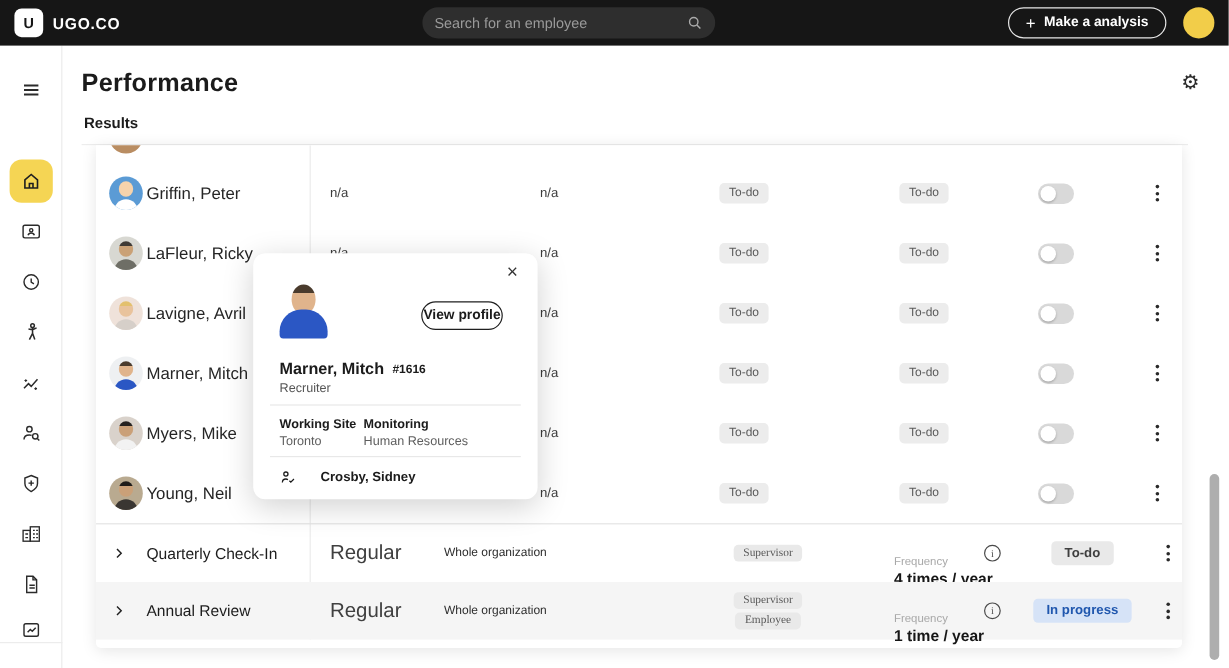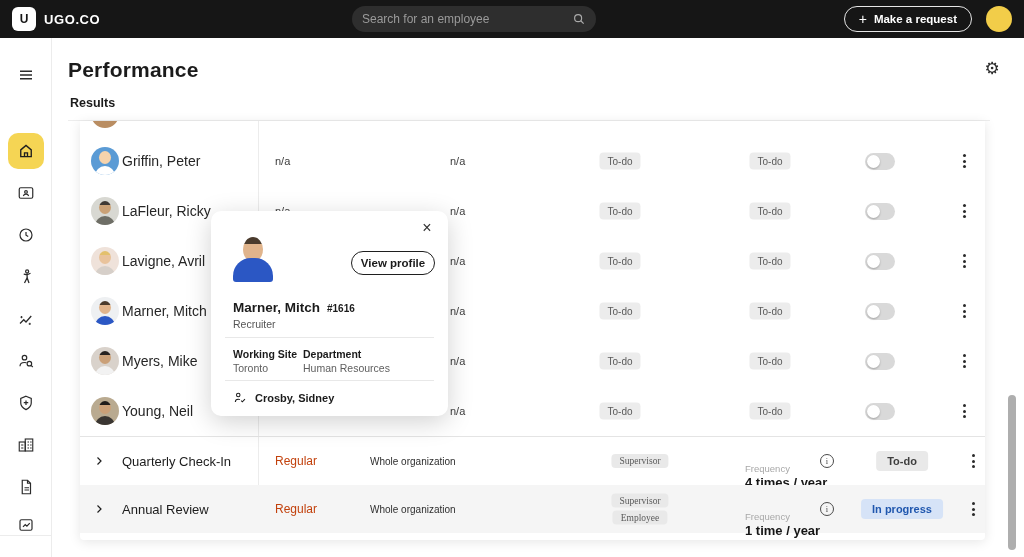--- a/index.html
+++ b/index.html
@@ -69,21 +69,21 @@
                    box-shadow:0 1px 2px rgba(0,0,0,.25); }
   .kebab { position:absolute; left:879px; top:50%; transform:translateY(-50%); display:flex; flex-direction:column; gap:2.5px; padding:4px; cursor:pointer; }
   .kebab i { width:3px; height:3px; border-radius:50%; background:#2a2a2a; display:block; }
 
   .hsep { position:absolute; left:0; width:905px; height:1px; background:#e4e4e4; }
 
   .prow { position:absolute; left:0; width:905px; height:48px; cursor:pointer; }
   .prow.alt { background:#f5f5f5; }
   .chev { position:absolute; left:13px; top:50%; transform:translateY(-50%); width:12px; height:12px; }
   .pname { position:absolute; left:42px; top:50%; transform:translateY(-50%); font-size:13px; color:#1c1c1c; }
-  .ptype { position:absolute; left:195px; top:50%; transform:translateY(-50%); font-size:12px; color:#c2410c; }
+  .ptype { position:absolute; left:195px; top:50%; transform:translateY(-50%); font-size:17px; color:#404040; }
   .pscope { position:absolute; left:290px; top:50%; transform:translateY(-50%); font-size:10px; color:#2e2e2e; }
   .roles { position:absolute; left:560px; top:50%; transform:translate(-50%,-50%); display:flex; flex-direction:column; gap:3px; align-items:center; }
   .role-badge { font-size:9.5px; color:#5a5a5a; background:#e9e9e9; padding:2px 8px; border-radius:4px; white-space:nowrap;font-family:Liberation Serif, serif; }
   .freq { position:absolute; left:665px; top:50%; transform:translateY(-50%);margin-top:15px; }
   .freq-label { font-size:9.5px; color:#a8a8a8; display:block; }
   .freq-value { font-size:13px; font-weight:600; color:#161616; display:block; margin-top:1px; }
   .info-icon { position:absolute; left:740px; top:50%; transform:translateY(-50%); width:14px; height:14px; border:1px solid #4a4a4a;
                border-radius:50%; display:flex; align-items:center; justify-content:center; cursor:pointer; }
   .info-icon::before { content:"i"; font-size:8.5px; color:#4a4a4a; font-family:"Liberation Serif", serif; }
   .pstatus { position:absolute; left:822px; top:50%; transform:translate(-50%,-50%); font-size:11px; font-weight:700; color:#3f3f3f;
@@ -93,31 +93,31 @@
 
   
   .popup { position:absolute; left:211px; top:211px; width:237px; height:205px; background:#fff; border-radius:10px;
            box-shadow:0 6px 26px rgba(0,0,0,.18); z-index:15; }
   .popup-close { position:absolute; right:12px; top:8px; width:18px; height:18px; display:flex; align-items:center; justify-content:center; cursor:pointer; }
   .popup-close::before { content:"×"; font-size:16px; color:#333; line-height:1; }
   .photo { position:absolute; left:22px; top:26px; width:40px; height:56px; }
   .photo .head { width:20px; height:25px; border-radius:50%; margin:0 auto;
                  background:linear-gradient(to bottom, #4a3b2d 0 30%, #e0b48c 30% 100%); }
   .photo .jersey { width:40px; height:24px; border-radius:18px 18px 3px 3px; background:#2b57c4; margin-top:-4px; }
-  .view-profile { position:absolute; left:140px; top:40px; width:84px; height:24px; border:1.5px solid #1f1f1f; border-radius:13px;
+  .view-profile { position:absolute; left:140px; top:40px; width:68px; height:24px; border:1.5px solid #1f1f1f; border-radius:13px;
                   background:#fff; font-size:11.5px; font-weight:700; color:#1b1b1b; font-family:inherit; cursor:pointer; }
   .popup-name { position:absolute; left:22px; top:89px; font-size:13.5px; font-weight:800; color:#1b1b1b; }
   .popup-number { position:absolute; left:116px; top:92px; font-size:10px; font-weight:700; color:#1b1b1b; }
   .popup-role { position:absolute; left:22px; top:107px; font-size:10.5px; color:#555; }
   .popup-div { position:absolute; left:14px; right:14px; height:1px; background:#e8e8e8; }
   .pd1 { top:126px; } .pd2 { top:169px; }
   .popup-label { position:absolute; top:137px; font-size:10.5px; font-weight:700; color:#1b1b1b; }
   .popup-value { position:absolute; top:151px; font-size:10.5px; color:#5e5e5e; }
   .pl1 { left:22px; } .pl2 { left:92px; }
-  .popup-super { position:absolute; left:22px; top:180px; display:flex; align-items:center; gap:8px; cursor:pointer; }
+  .popup-super { position:absolute; left:22px; top:180px; display:flex; align-items:center; gap:20px; cursor:pointer; }
   .popup-super svg { width:14px; height:14px; }
   .popup-super-name { font-size:11px; font-weight:700; color:#1b1b1b; }
 
   
   .scroll-thumb { position:absolute; left:1008px; top:395px; width:8px; height:155px; background:#aeaeae; border-radius:4px; z-index:25; cursor:pointer; }
 </style>
 </head>
 <body>
 
 <div class="topbar">
@@ -127,21 +127,21 @@
   <div class="brand">UGO.CO</div>
   <div class="search-box">
     <input type="text" placeholder="Search for an employee" style="">
     <svg class="search-glyph" viewBox="0 0 24 24" fill="none" stroke="#aaa" stroke-width="2">
         <circle cx="10.5" cy="10.5" r="6"></circle>
         <path d="M15 15l5 5"></path>
       </svg>
   </div>
   <button class="make-request">
     <span class="plus-glyph">+</span>
-    <span>Make a request</span>
+    <span>Make a analysis</span>
   </button>
   <div class="user-avatar"></div>
 </div>
 
 <div class="sidebar">
   <div class="side-item" style="top:28px">
     <svg viewBox="0 0 24 24" fill="none" stroke="#2b2b2b" stroke-width="2">
         <path d="M4 7h16M4 12h16M4 17h16"></path>
       </svg>
   </div>
@@ -363,21 +363,21 @@
   <div class="photo">
       <div class="head"></div>
       <div class="jersey"></div>
     </div>
   <button class="view-profile">View profile</button>
   <div class="popup-name">Marner, Mitch</div>
   <div class="popup-number">#1616</div>
   <div class="popup-role">Recruiter</div>
   <div class="popup-div pd1"></div>
   <div class="popup-label pl1">Working Site</div>
-  <div class="popup-label pl2">Department</div>
+  <div class="popup-label pl2">Monitoring</div>
   <div class="popup-value pl1">Toronto</div>
   <div class="popup-value pl2">Human Resources</div>
   <div class="popup-div pd2"></div>
   <div class="popup-super">
     <svg viewBox="0 0 24 24" fill="none" stroke="#1b1b1b" stroke-width="1.8">
         <circle cx="9" cy="7" r="3"></circle>
         <path d="M4 19c0-3 2.2-5 5-5 1.1 0 2.1.3 2.9.9"></path>
         <path d="M14 16.5l2 2 4.5-4.5"></path>
       </svg>
     <span class="popup-super-name">Crosby, Sidney</span>

